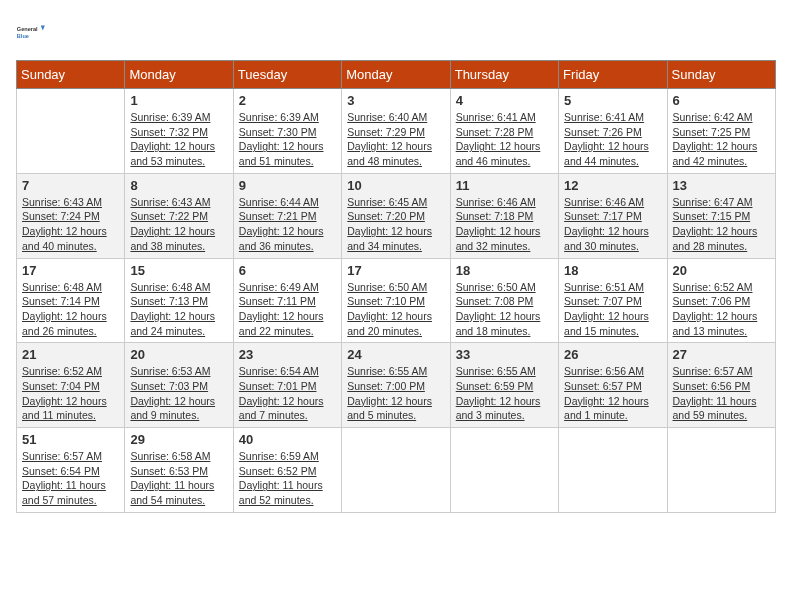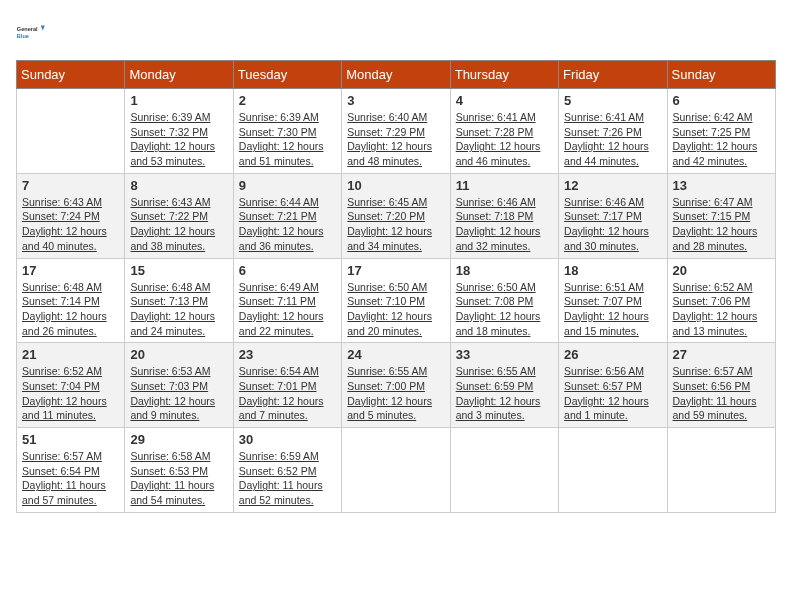--- a/index.html
+++ b/index.html
@@ -228,21 +228,21 @@
       <tr>
         <td>
           <span class="day-num">51</span>
           <div class="day-info">Sunrise: 6:57 AM<br>Sunset: 6:54 PM<br>Daylight: 11 hours<br>and 57 minutes.</div>
         </td>
         <td>
           <span class="day-num">29</span>
           <div class="day-info">Sunrise: 6:58 AM<br>Sunset: 6:53 PM<br>Daylight: 11 hours<br>and 54 minutes.</div>
         </td>
         <td>
-          <span class="day-num">30</span>
+          <span class="day-num">40</span>
           <div class="day-info">Sunrise: 6:59 AM<br>Sunset: 6:52 PM<br>Daylight: 11 hours<br>and 52 minutes.</div>
         </td>
         <td class="empty"></td>
         <td class="empty"></td>
         <td class="empty"></td>
         <td class="empty"></td>
       </tr>
     </tbody>
 </table>
 

